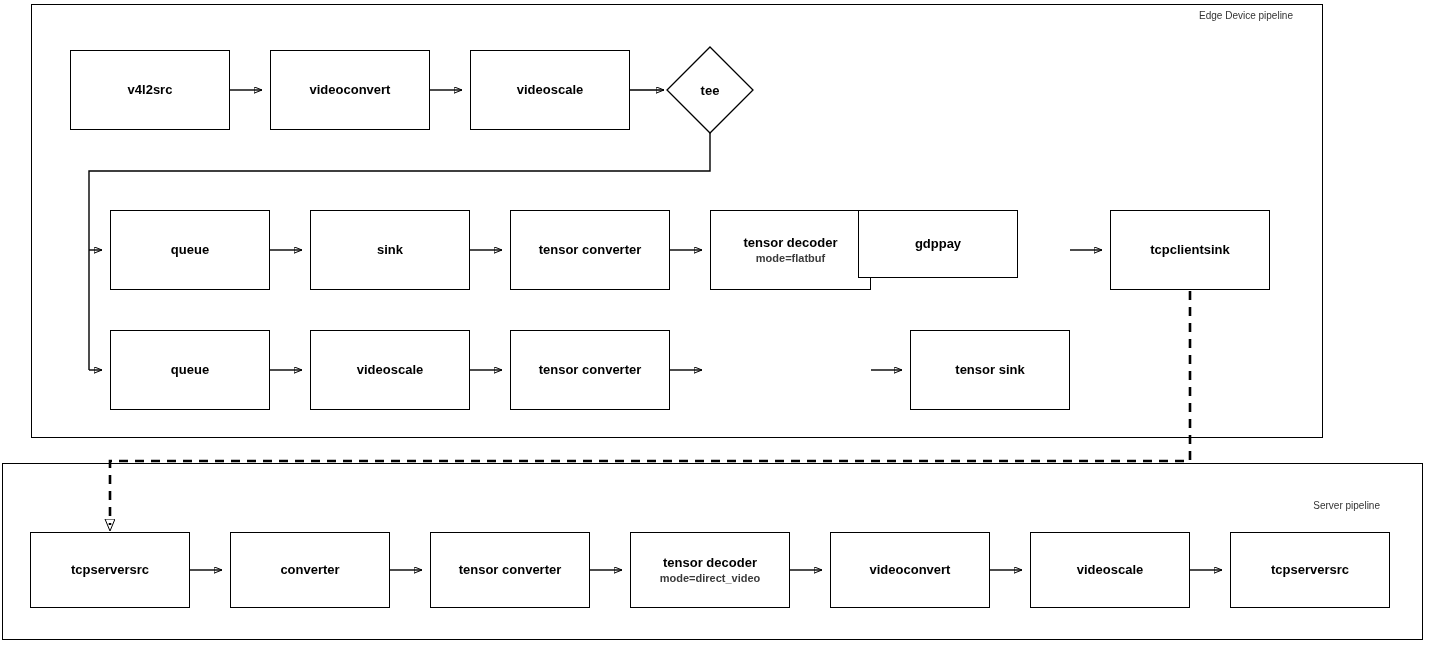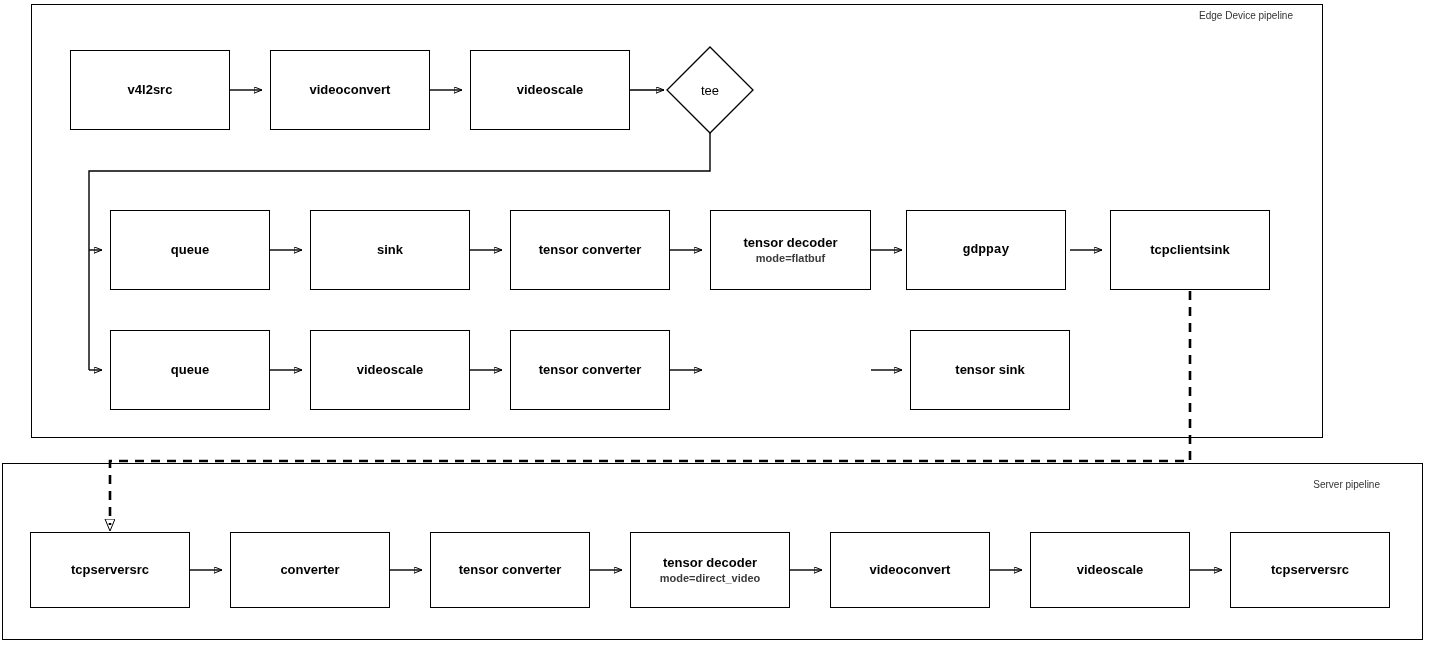--- a/index.html
+++ b/index.html
@@ -67,21 +67,21 @@
   .diamond .dlabel {
     position: absolute;
     left: 0;
     top: 0;
     width: 100%;
     height: 100%;
     display: flex;
     align-items: center;
     justify-content: center;
     font-size: 13px;
-    font-weight: normal;
+    font-weight: bold;
     color: #000000;
   }
   svg.edges {
     position: absolute;
     left: 0;
     top: 0;
     width: 1431px;
     height: 651px;
     pointer-events: none;
   }
@@ -92,21 +92,21 @@
 </style>
 </head>
 <body>
 
 <div id="canvas">
 
   <div class="container" style="left:31px; top:4px; width:1292px; height:434px;"></div>
   <div class="container" style="left:2px; top:463px; width:1421px; height:177px;"></div>
 
   <div class="container-title" style="left:903px; top:10px; width:390px;">Edge Device pipeline</div>
-  <div class="container-title" style="left:990px; top:479px; width:390px;">Server pipeline</div>
+  <div class="container-title" style="left:990px; top:500px; width:390px;">Server pipeline</div>
 
   <svg class="edges" viewBox="0 0 1431 651">
     <defs>
       <marker id="arrow" markerWidth="9" markerHeight="9" refX="8" refY="3.2" orient="auto" markerUnits="userSpaceOnUse">
         <path d="M0,0 L8,3.2 L0,6.4 z" fill="#000000" stroke="none"></path>
       </marker>
       <marker id="arrowdash" markerWidth="13" markerHeight="13" refX="6" refY="5" orient="auto" markerUnits="userSpaceOnUse">
         <path d="M0,0 L12,5 L0,10 z" fill="#000000" stroke="none"></path>
       </marker>
     </defs>
@@ -163,21 +163,21 @@
   <div class="node" style="left:310px; top:210px; width:160px; height:80px;">
     <span class="t1">sink</span>
   </div>
   <div class="node" style="left:510px; top:210px; width:160px; height:80px;">
     <span class="t1">tensor converter</span>
   </div>
   <div class="node" style="left:710px; top:210px; width:161px; height:80px;">
     <span class="t1">tensor decoder</span>
     <span class="t2">mode=flatbuf</span>
   </div>
-  <div class="node" style="left:906px; top:210px; width:160px; height:80px;font-family:Liberation Mono, monospace;">
+  <div class="node" style="left:858px; top:210px; width:160px; height:68px;">
     <span class="t1">gdppay</span>
   </div>
   <div class="node" style="left:1110px; top:210px; width:160px; height:80px;">
     <span class="t1">tcpclientsink</span>
   </div>
 
   <div class="node" style="left:110px; top:330px; width:160px; height:80px;">
     <span class="t1">queue</span>
   </div>
   <div class="node" style="left:310px; top:330px; width:160px; height:80px;">

